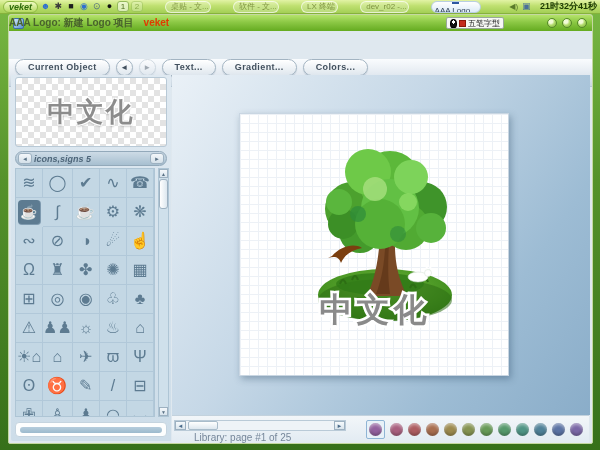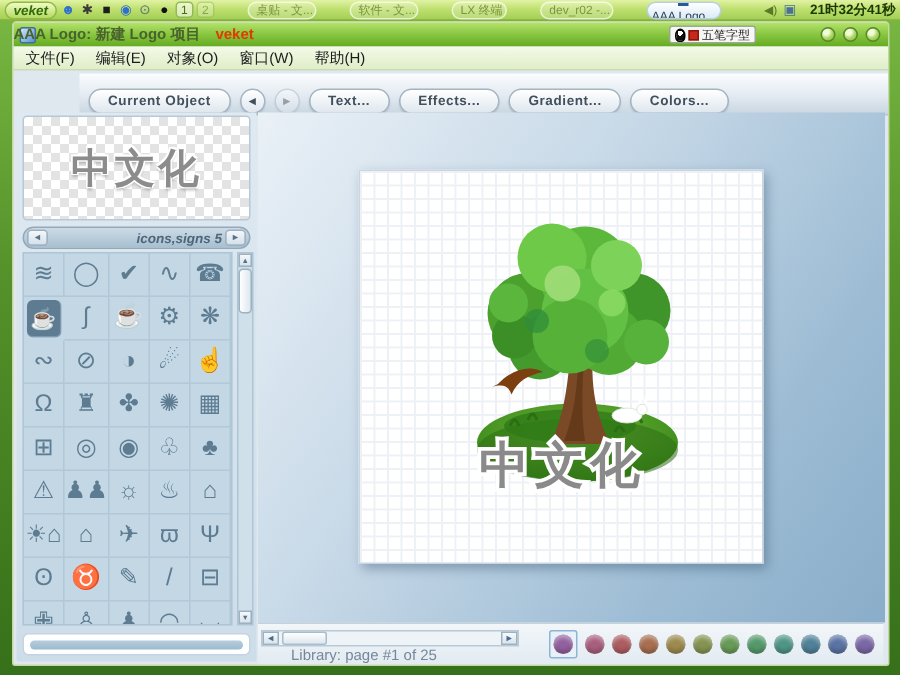--- a/index.html
+++ b/index.html
@@ -41,23 +41,23 @@
   .ime .tux { width:7px; height:9px; background:radial-gradient(circle at 50% 30%,#fff 0 30%,#111 31%); border-radius:50% 50% 40% 40%; border:1px solid #000; }
   .ime .red { width:7px; height:7px; background:#c42a1c; border:1px solid #8a1508; }
   .orbs { position:absolute; right:5px; top:3px; display:flex; gap:5px; }
   .orb { width:10px; height:10px; border-radius:50%; border:1px solid #55892a;
     background:radial-gradient(circle at 35% 30%,#f2fbd8 0 25%,#b3dc6d 50%,#77ac35 100%); }
 
   .menubar { position:absolute; left:0; top:16px; right:0; height:16px;
     background:linear-gradient(to bottom,#f4fae8,#dfeec8); border-bottom:1px solid #cbd9b4;
     display:flex; align-items:center; gap:14px; padding:0 8px; font-size:10px; color:#1d1d1d; }
 
-  .toolbar { position:absolute; left:0; top:34px; right:0; height:28px;
+  .toolbar { position:absolute; left:0; top:44px; right:0; height:28px;
     background:linear-gradient(to bottom,#fafcfe 0%,#e3eaf1 55%,#c9d6e1 100%);
-    border-bottom:1px solid #b6c6d3; display:flex; align-items:flex-end; gap:6px; padding:0 6px;margin-left:44px; }
+    border-bottom:1px solid #b6c6d3; display:flex; align-items:flex-start; gap:6px; padding:0 6px; }
   .pill { height:17px; border-radius:9px; border:1px solid #a3b4c2; background:linear-gradient(to bottom,#ffffff,#dfe7ee);
     box-shadow:0 1px 1px rgba(120,140,160,.35), inset 0 1px 0 #fff;
     font-size:9px; font-weight:bold; color:#42505e; letter-spacing:.4px; padding:0 12px; line-height:15px; white-space:nowrap; }
   .round-btn { width:17px; height:17px; border-radius:50%; border:1px solid #a3b4c2;
     background:linear-gradient(to bottom,#ffffff,#dfe7ee); font-size:8px; color:#42505e; line-height:15px; text-align:center;
     box-shadow:0 1px 1px rgba(120,140,160,.35), inset 0 1px 0 #fff; }
   .round-btn.disabled { opacity:.45; }
   .brand { margin-left:auto; font-size:13px; font-weight:900; font-style:italic; letter-spacing:1px; color:#eaf3fb;
     text-shadow:0 1px 2px rgba(80,110,140,.7); padding-right:4px; font-family:"DejaVu Sans Mono", monospace; }
 
@@ -67,21 +67,21 @@
   .preview { position:absolute; left:4px; top:2px; width:152px; height:70px; border:1px solid #b8c9d6; border-radius:3px;
     background-image:
       linear-gradient(45deg,#e3e3e3 25%,transparent 25%,transparent 75%,#e3e3e3 75%),
       linear-gradient(45deg,#e3e3e3 25%,#ffffff 25%,#ffffff 75%,#e3e3e3 75%);
     background-size:12px 12px; background-position:0 0,6px 6px;
     display:flex; align-items:center; justify-content:center; }
   .preview span { font-size:27px; font-weight:bold; color:#8c8c8c;
     text-shadow:-1px -1px 0 #fff,1px -1px 0 #fff,-1px 1px 0 #fff,1px 1px 0 #fff,0 2px 2px rgba(0,0,0,.25); letter-spacing:2px; }
   .pal-header { position:absolute; left:4px; top:76px; width:152px; height:15px; border-radius:8px; border:1px solid #93a9ba;
     background:linear-gradient(to bottom,#cddbe6,#a7bfd0); display:flex; align-items:center; }
-  .pal-header .title { flex:1; text-align:right; font-size:9px; font-style:italic; font-weight:bold; color:#4d6579; }
+  .pal-header .title { flex:1; text-align:left; font-size:9px; font-style:italic; font-weight:bold; color:#4d6579; }
   .pal-arrow { width:14px; height:11px; margin:0 2px; border:1px solid #9db1c1; border-radius:3px;
     background:linear-gradient(to bottom,#f3f7fa,#d4e0e9); font-size:6px; color:#5a7286; text-align:center; line-height:10px; }
   .icon-area { position:absolute; left:4px; top:93px; width:140px; bottom:24px; background:#c3d7e4;
     border:1px solid #aec5d5; overflow:hidden; }
   .icon-grid { display:grid; grid-template-columns:repeat(5,1fr); }
   .tile { height:29px; border-right:1px solid rgba(160,185,205,.5); border-bottom:1px solid rgba(160,185,205,.5);
     display:flex; align-items:center; justify-content:center; font-size:16px; color:#5d7b91; line-height:1; }
   .tile.inv { background:#5d7b91; color:#cfe0ea; border-radius:4px; margin:2px; height:25px; font-size:14px; }
   .vscroll { position:absolute; right:2px; top:93px; width:11px; bottom:24px; background:#cfe0eb; border:1px solid #aec5d5; }
   .vs-btn { position:absolute; left:0; width:9px; height:9px; background:linear-gradient(to bottom,#f4f8fb,#d7e3ec);
@@ -158,34 +158,26 @@
         <span class="red"></span>
         <span>五笔字型</span>
       </div>
       <div class="orbs">
         <div class="orb"></div>
         <div class="orb"></div>
         <div class="orb"></div>
       </div>
     </div>
 
-    <div class="menubar">
-      <span>文件(F)</span>
-      <span>编辑(E)</span>
-      <span>对象(O)</span>
-      <span>窗口(W)</span>
-      <span>帮助(H)</span>
-    </div>
 
     <div class="toolbar">
       <button class="pill">Current Object</button>
       <button class="round-btn">◄</button>
       <button class="round-btn disabled">►</button>
       <button class="pill">Text...</button>
-      <button class="pill">Effects...</button>
       <button class="pill">Gradient...</button>
       <button class="pill">Colors...</button>
     </div>
 
     <div class="left-panel">
       <div class="preview">
         <span>中文化</span>
       </div>
       <div class="pal-header">
         <div class="pal-arrow">◄</div>

